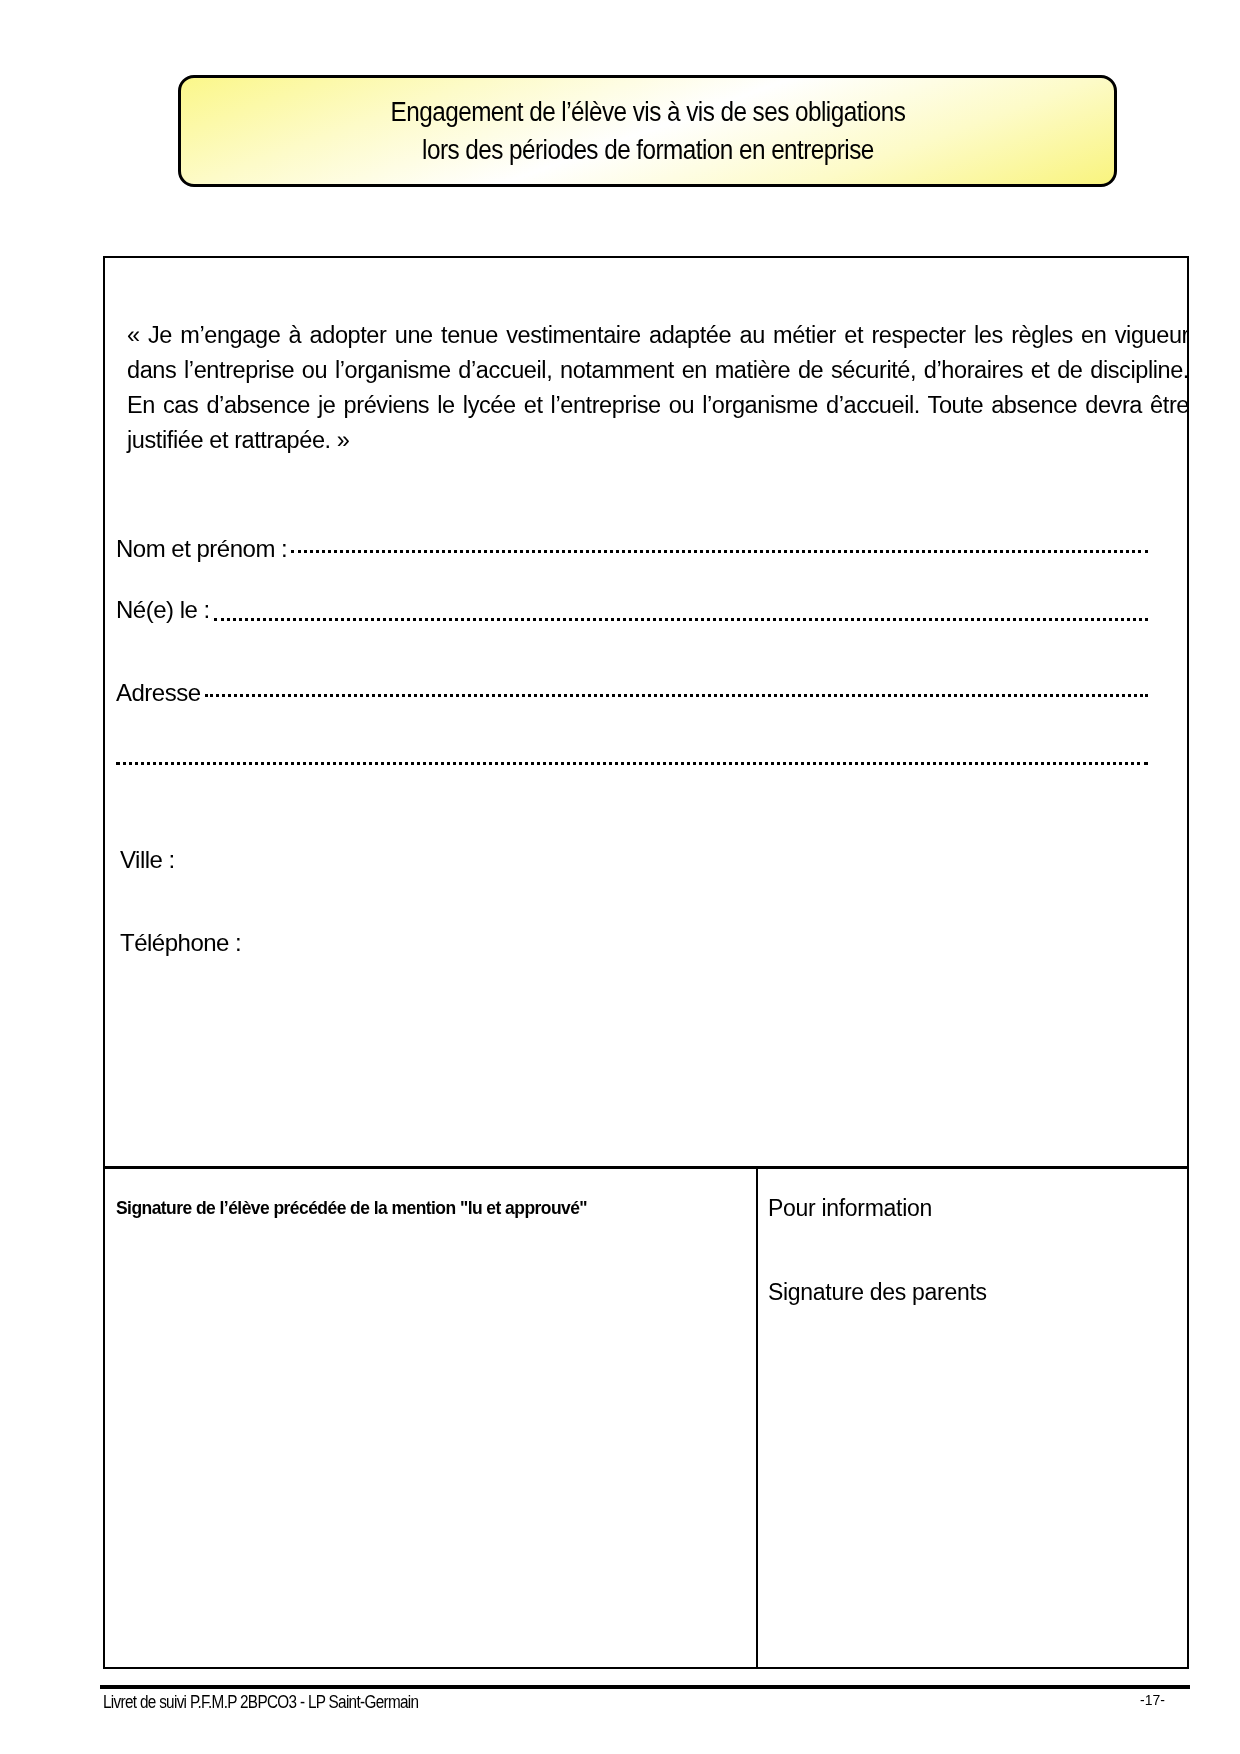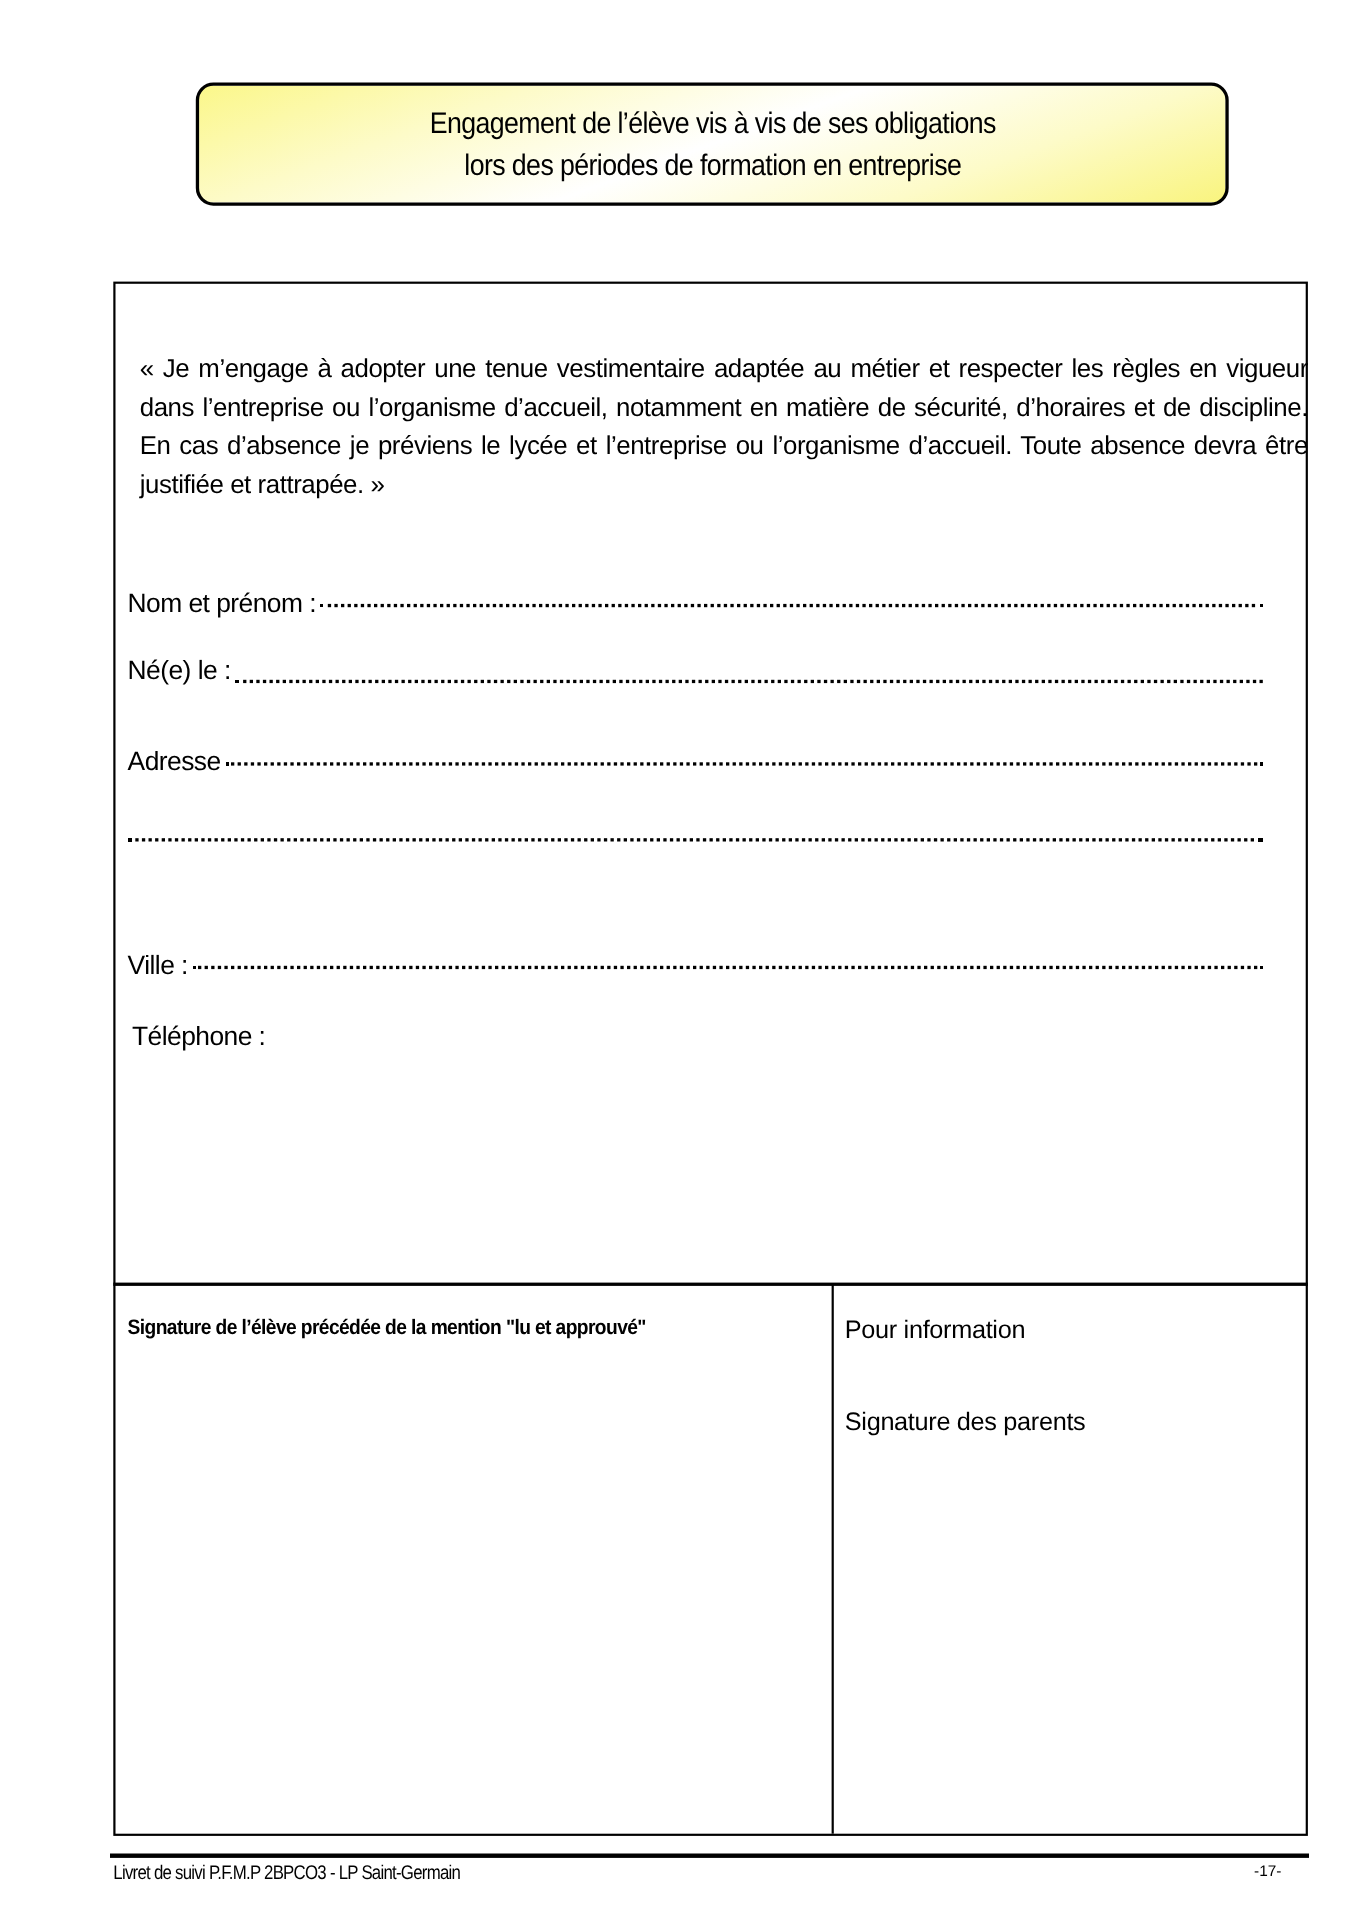--- a/index.html
+++ b/index.html
@@ -51,21 +51,21 @@
 <div class="abs field" style="top:678px;">
   <span>Adresse</span>
   <span class="dots"></span>
 </div>
 
 <div class="abs field" style="top:765px;">
   <span></span>
   <span class="dots" style="margin-left:0"></span>
 </div>
 
-<div class="abs field" style="top:863px;">
+<div class="abs field" style="top:845px;flex-direction:column;">
   <span>Ville :</span>
   <span class="dots"></span>
 </div>
 
 <div class="abs field" style="top:928px;flex-direction:column;">
   <span>Téléphone  :</span>
   <span class="dots"></span>
 </div>
 
 <div class="abs divider"></div>

